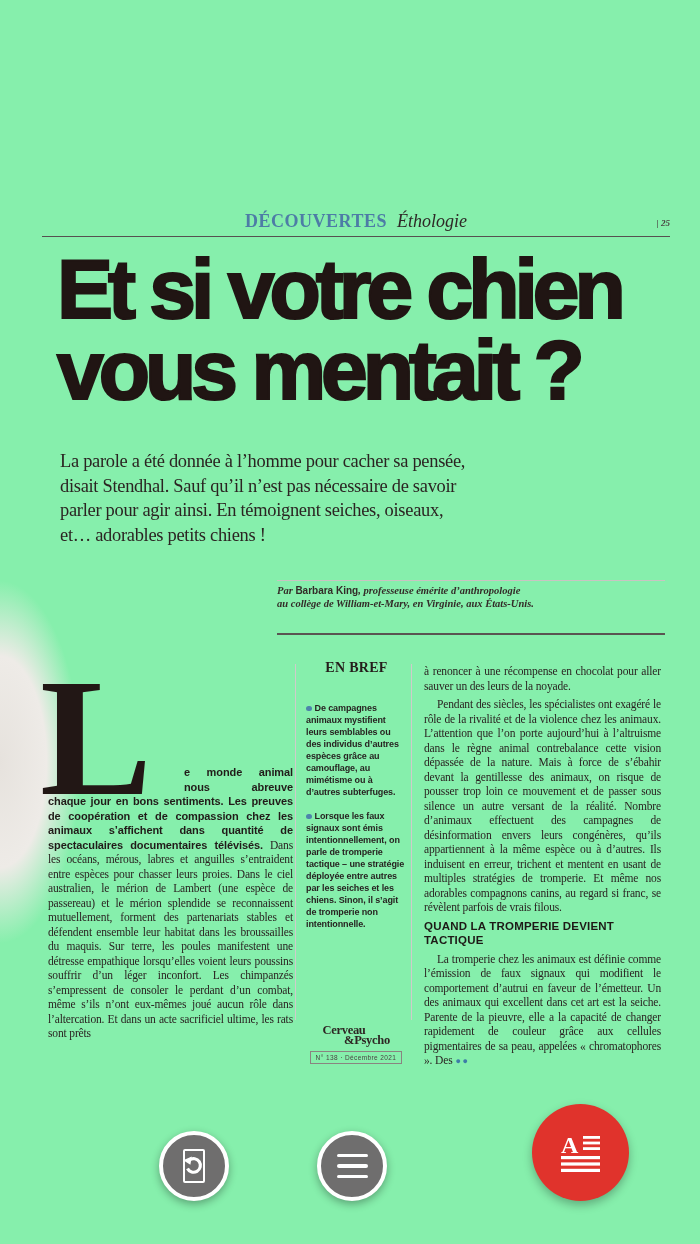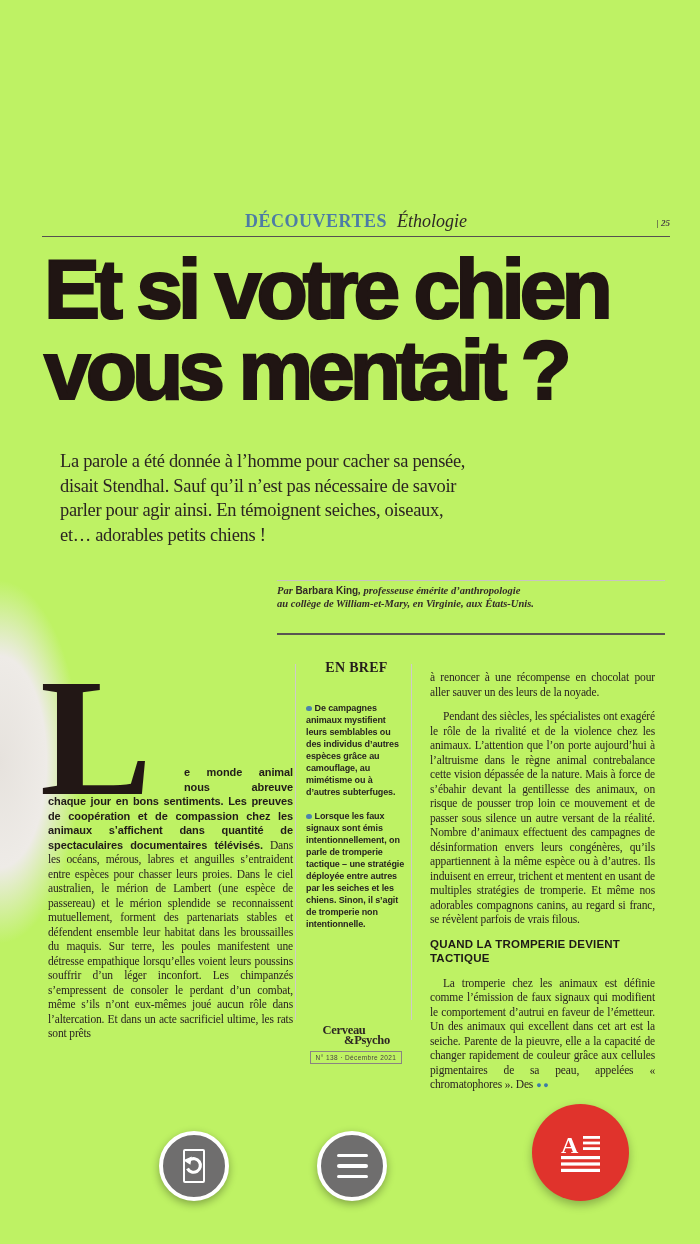--- a/index.html
+++ b/index.html
@@ -1,33 +1,33 @@
 <!DOCTYPE html>
 <html><head>
 <meta charset="utf-8">
 <style>
   html,body{margin:0;padding:0;background:#fff;}
-  .page{position:relative;width:700px;height:1244px;background:#bef264;overflow:hidden;
+  .page{position:relative;width:700px;height:1244px;background:#86efac;overflow:hidden;
         font-family:"Liberation Serif",serif;color:#2a2321;}
 
   
   .photo-edge{position:absolute;left:-40px;top:552px;width:195px;height:525px;
     background:radial-gradient(ellipse 58% 48% at 20% 40%, #e6e2dd 0%, #eeebe7 42%, rgba(255,255,255,0) 72%);}
 
   
   .kicker{position:absolute;left:42px;top:211px;width:628px;text-align:center;white-space:nowrap;}
   .kicker .section{font-family:"Liberation Serif",serif;font-weight:bold;font-size:18px;
       letter-spacing:.5px;color:#4d7ca6;}
   .kicker .topic{font-family:"Liberation Serif",serif;font-style:italic;font-size:18px;color:#2e2826;margin-left:6px;}
   .page-num{position:absolute;right:30px;top:218px;font-family:"Liberation Serif",serif;
       font-style:italic;font-weight:bold;font-size:9px;color:#4a4343;}
   .kicker-rule{position:absolute;left:42px;top:236px;width:628px;height:1px;background:#565050;}
 
   
-  .headline{position:absolute;left:44px;top:249px;font-family:"Liberation Sans",sans-serif;
+  .headline{position:absolute;left:57px;top:249px;font-family:"Liberation Sans",sans-serif;
       font-weight:900;font-size:84px;line-height:81px;letter-spacing:-5px;color:#201513;
       -webkit-text-stroke:2.2px #201513;white-space:nowrap;}
 
   
   .standfirst{position:absolute;left:60px;top:449px;font-size:19px;line-height:24.5px;
       color:#2b2422;letter-spacing:-.3px;transform:scaleX(.97);transform-origin:left top;}
   .standfirst div{white-space:nowrap;}
 
   
   .byline{position:absolute;left:277px;top:580px;width:388px;border-top:1px solid #c9c4c2;
@@ -51,21 +51,21 @@
       font-family:"Liberation Sans",sans-serif;}
   .enbref-head{font-family:"Liberation Serif",serif;font-weight:bold;font-size:14px;
       letter-spacing:.3px;color:#241d1b;text-align:center;margin-bottom:26px;}
   .enbref-item{font-weight:bold;font-size:9px;line-height:12px;letter-spacing:-.1px;
       color:#272321;margin-bottom:12px;}
   .bullet-dot{display:inline-block;width:5.5px;height:5.5px;border-radius:50%;
       background:#4d84ab;margin-right:3px;}
 
   .col-right{position:absolute;left:420px;top:660px;width:245px;text-align:justify;
       font-size:11.5px;line-height:14.5px;letter-spacing:-.15px;}
-  .col-right p{margin:10px;}
+  .col-right p{margin:4px;}
   .indent{text-indent:13px;}
   .subhead{font-family:"Liberation Sans",sans-serif;font-weight:bold;font-size:11.5px;
       letter-spacing:.2px;color:#1d1916;margin:7px 0 2px 0;text-align:left;}
   .cont-dots{color:#3d7ca7;font-size:9px;letter-spacing:1.5px;margin-left:3px;}
 
   
   .footer-logo{position:absolute;left:300px;top:1026px;width:112px;text-align:center;
       color:#2e2724;}
   .logo-l1{font-weight:bold;font-size:12.5px;line-height:9px;letter-spacing:-.3px;margin-right:24px;}
   .logo-l2{font-weight:bold;font-size:12.5px;line-height:11px;letter-spacing:-.3px;margin-left:22px;}

